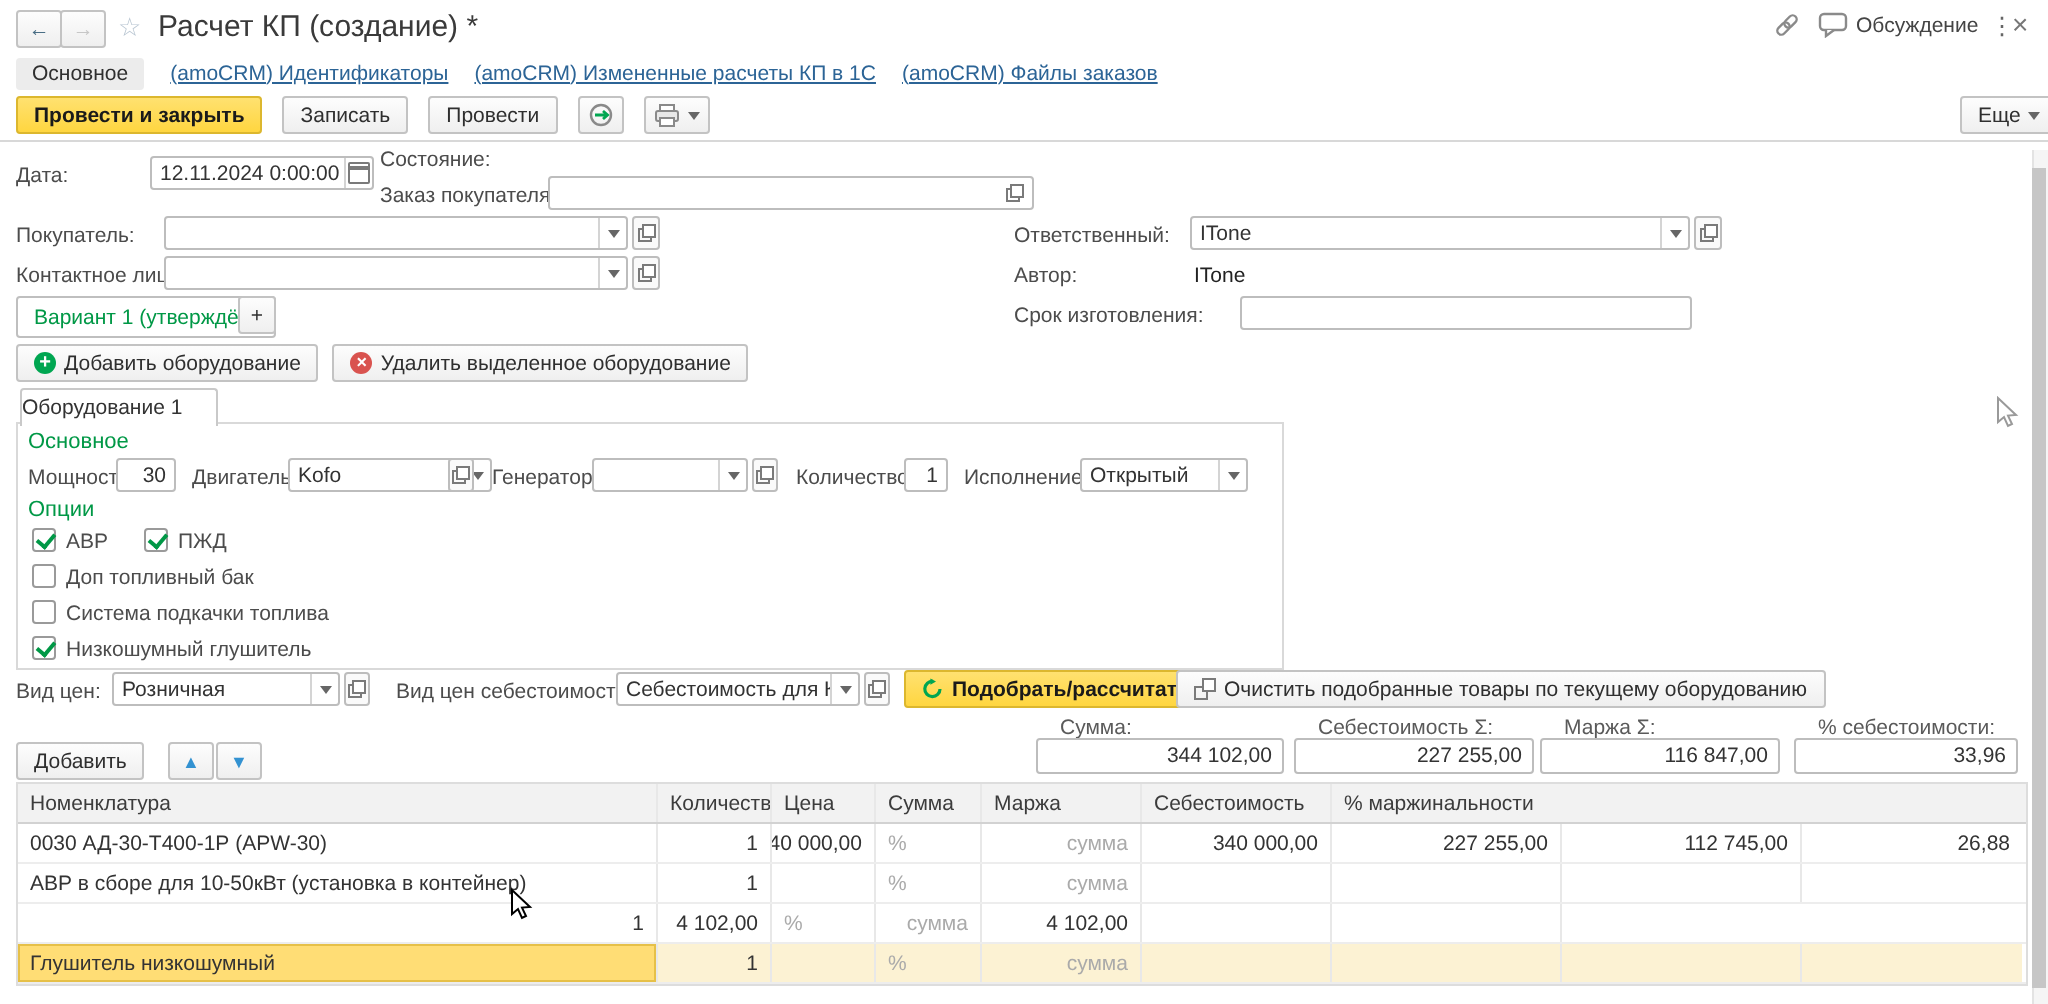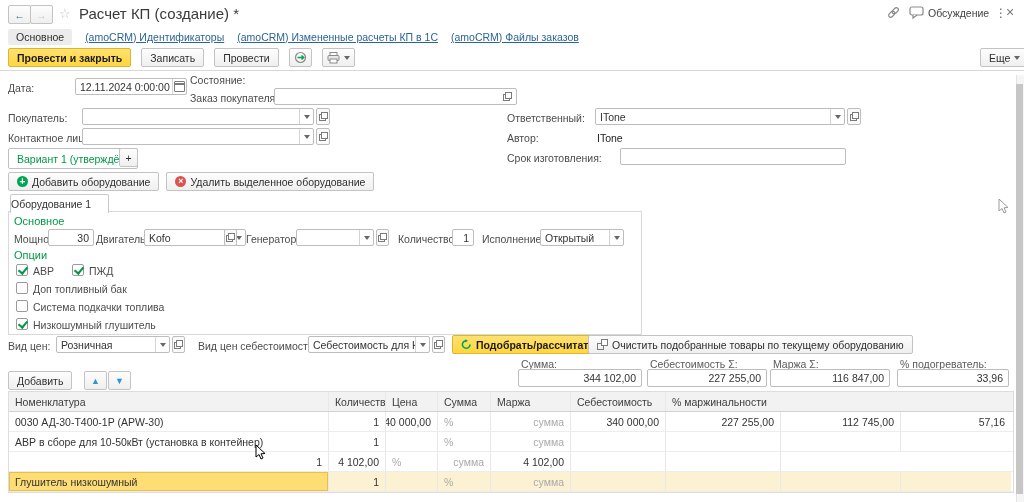--- a/index.html
+++ b/index.html
@@ -40,21 +40,21 @@
   .panel{position:absolute;border:1px solid #d9d9d9;background:#fff;}
   .eqtab{position:absolute;border:1px solid #c9c9c9;border-bottom:none;border-radius:2px 2px 0 0;background:#fff;
     display:flex;align-items:center;z-index:2;}
   .greenbtn-ic{width:11px;height:11px;border-radius:50%;background:#00a651;color:#fff;display:flex;align-items:center;
     justify-content:center;font-size:10px;font-weight:bold;line-height:1;}
   .redbtn-ic{width:11px;height:11px;border-radius:50%;background:#d9534f;color:#fff;display:flex;align-items:center;
     justify-content:center;font-size:9px;font-weight:bold;line-height:1;}
   .variant{position:absolute;border:1px solid #bfbfbf;border-radius:2px;background:#fff;display:flex;align-items:center;
     justify-content:center;color:#009846;}
   
-  .totlbl{position:absolute;color:#5a5a5a;}
+  .totlbl{position:absolute;color:#5a5a5a;margin-left:9px;}
   .totinp{position:absolute;height:18px;border:1px solid #bdbdbd;border-radius:2px;background:#fff;box-sizing:border-box;
     display:flex;align-items:center;justify-content:flex-end;padding:0 5px;}
   
   .table{position:absolute;left:8px;top:391px;width:1006px;box-sizing:border-box;border:1px solid #ddd;background:#fff;}
   .trow{display:grid;grid-template-columns:320px 57px 52px 53px 80px 95px 115px 120px 110px;height:19px;}
   .trow.thead{background:#f2f2f2;border-bottom:1px solid #d2d2d2;color:#3c3c3c;}
   .trow.tbody{border-bottom:1px solid #ededed;}
   .td{display:flex;align-items:center;padding:0 6px;border-right:1px solid #e8e8e8;overflow:hidden;white-space:nowrap;box-sizing:border-box;}
   .td:last-child{border-right:none;}
   .td.num{justify-content:flex-end;}
@@ -212,21 +212,21 @@
   </div>
 
   <div class="eqtab" style="left:10px;top:194px;width:97px;height:18px">
     <span>Оборудование 1</span>
   </div>
   <div class="panel" style="left:8px;top:211px;width:632px;height:122px"></div>
 
   <span class="sect" style="left:14px;top:215px">Основное</span>
 
   <span class="lbl" style="left:14px;top:233px">Мощность:</span>
-  <div class="inp" style="left:48px;top:229px;width:46px">
+  <div class="inp" style="left:58px;top:229px;width:30px">
     <span class="txt num">30</span>
   </div>
 
   <span class="lbl" style="left:96px;top:233px">Двигатель:</span>
   <div class="inp" style="left:144px;top:229px;width:102px">
     <span class="txt">Kofo</span>
     <span class="seg">
         <span class="caret"></span>
       </span>
   </div>
@@ -310,21 +310,21 @@
       <span>344 102,00</span>
     </div>
   <span class="totlbl" style="left:650px;top:358px">Себестоимость Σ:</span>
   <div class="totinp" style="left:647px;top:369px;width:120px">
       <span>227 255,00</span>
     </div>
   <span class="totlbl" style="left:773px;top:358px">Маржа Σ:</span>
   <div class="totinp" style="left:770px;top:369px;width:120px">
       <span>116 847,00</span>
     </div>
-  <span class="totlbl" style="left:900px;top:358px">% подогреватель:</span>
+  <span class="totlbl" style="left:900px;top:358px">% себестоимости:</span>
   <div class="totinp" style="left:897px;top:369px;width:112px">
       <span>33,96</span>
     </div>
 
   <span class="btn abs" style="left:8px;top:371px">
       <span>Добавить</span>
     </span>
   <div class="arrowbtn" style="left:84px;top:371px">
       <span>▲</span>
     </div>
@@ -345,21 +345,21 @@
 
     <div class="trow tbody">
       <div class="td name">0030 АД-30-Т400-1Р (APW-30)</div>
       <div class="td num">1</div>
       <div class="td num">340 000,00</div>
       <div class="td ph">%</div>
       <div class="td num ph">сумма</div>
       <div class="td num">340 000,00</div>
       <div class="td num">227 255,00</div>
       <div class="td num">112 745,00</div>
-      <div class="td num">57,16</div>
+      <div class="td num">26,88</div>
     </div>
 
     <div class="trow tbody">
       <div class="td name">АВР в сборе для 10-50кВт (установка в контейнер)</div>
       <div class="td num">1</div>
       <div class="td num"></div>
       <div class="td ph">%</div>
       <div class="td num ph">сумма</div>
       <div class="td num"></div>
       <div class="td num"></div>

